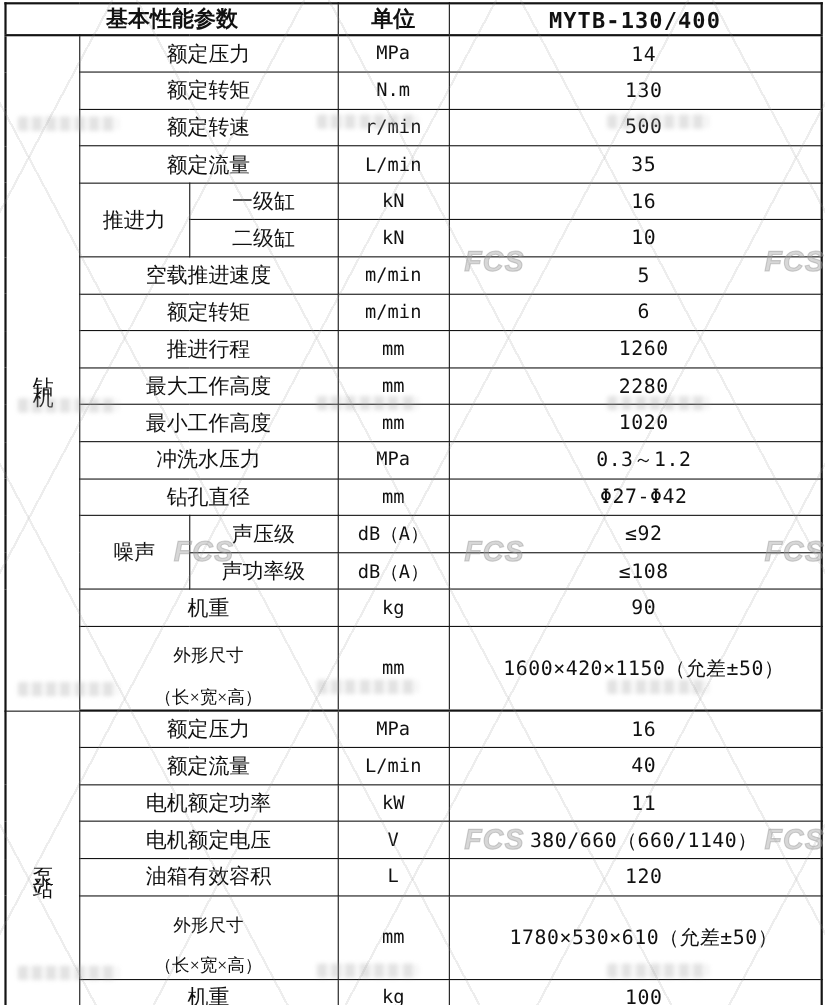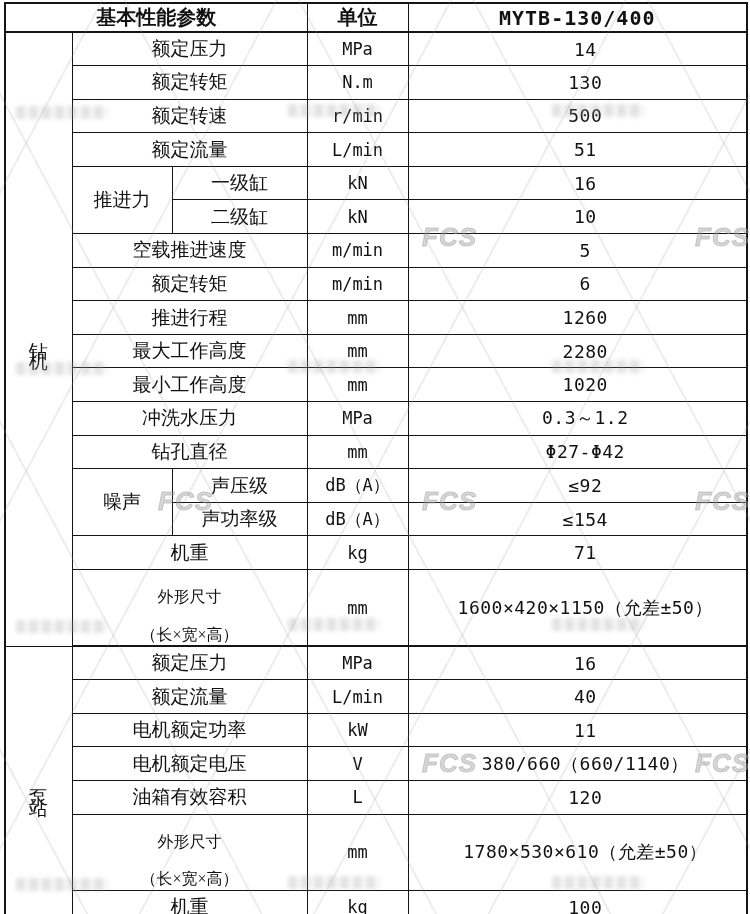--- a/index.html
+++ b/index.html
@@ -127,21 +127,21 @@
       <td class="val">130</td>
     </tr>
     <tr>
       <td class="lbl" colspan="2">额定转速</td>
       <td class="unit">r/min</td>
       <td class="val">500</td>
     </tr>
     <tr>
       <td class="lbl" colspan="2">额定流量</td>
       <td class="unit">L/min</td>
-      <td class="val">51</td>
+      <td class="val">35</td>
     </tr>
     <tr>
       <td class="lbl grp" rowspan="2">推进力</td>
       <td class="lbl sub">一级缸</td>
       <td class="unit">kN</td>
       <td class="val">16</td>
     </tr>
     <tr>
       <td class="lbl sub">二级缸</td>
       <td class="unit">kN</td>
@@ -184,26 +184,26 @@
     </tr>
     <tr>
       <td class="lbl grp" rowspan="2">噪声</td>
       <td class="lbl sub">声压级</td>
       <td class="unit">dB（A）</td>
       <td class="val">≤92</td>
     </tr>
     <tr>
       <td class="lbl sub">声功率级</td>
       <td class="unit">dB（A）</td>
-      <td class="val">≤154</td>
+      <td class="val">≤108</td>
     </tr>
     <tr>
       <td class="lbl" colspan="2">机重</td>
       <td class="unit">kg</td>
-      <td class="val">71</td>
+      <td class="val">90</td>
     </tr>
     <tr class="tall sec-end">
       <td class="lbl" colspan="2">
         <div class="l2">外形尺寸</div>
         <div class="l2">（长×宽×高）</div>
       </td>
       <td class="unit">mm</td>
       <td class="val">1600×420×1150（允差±50）</td>
     </tr>
 

